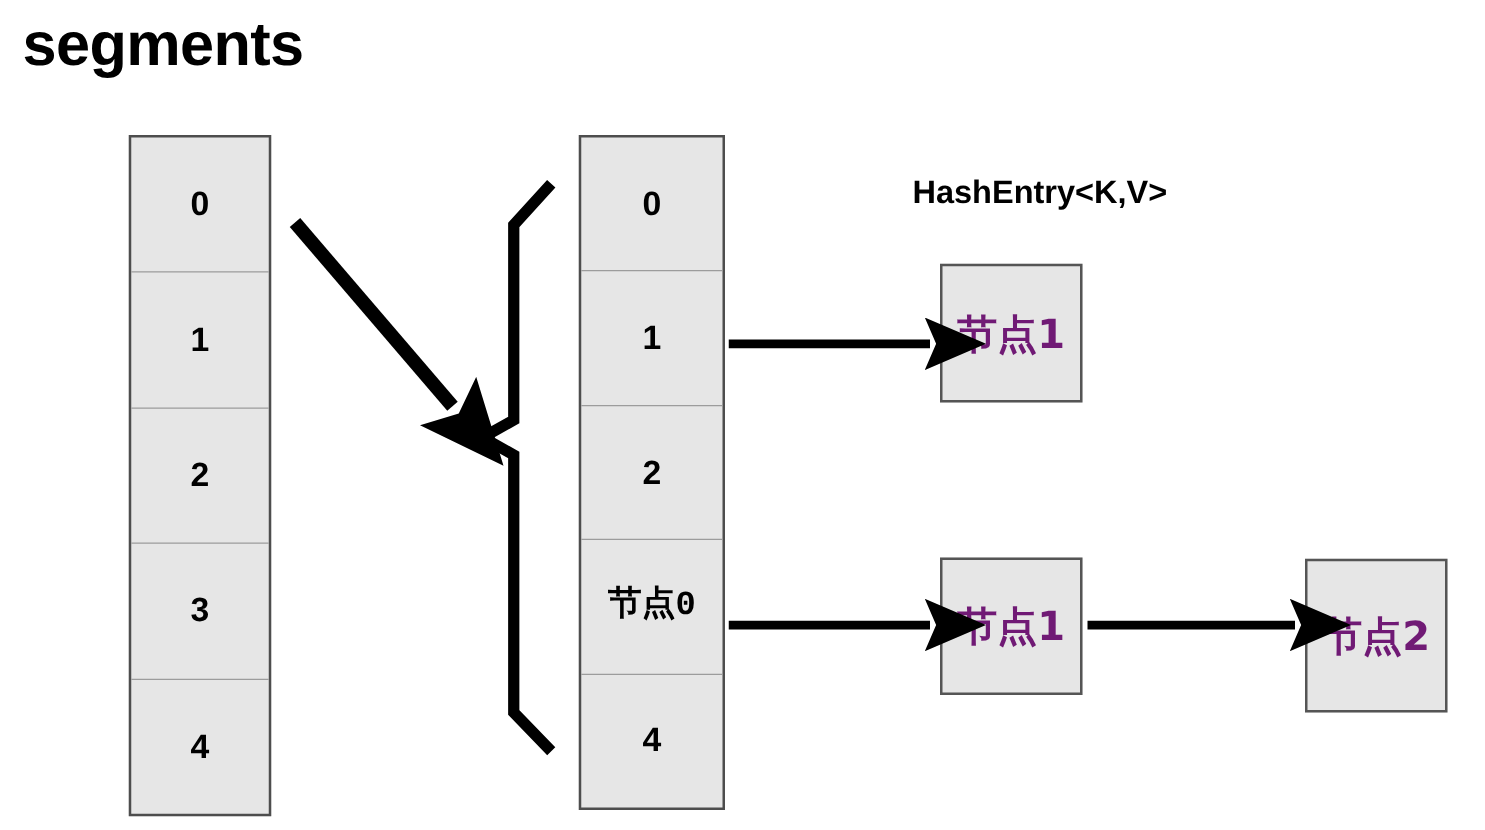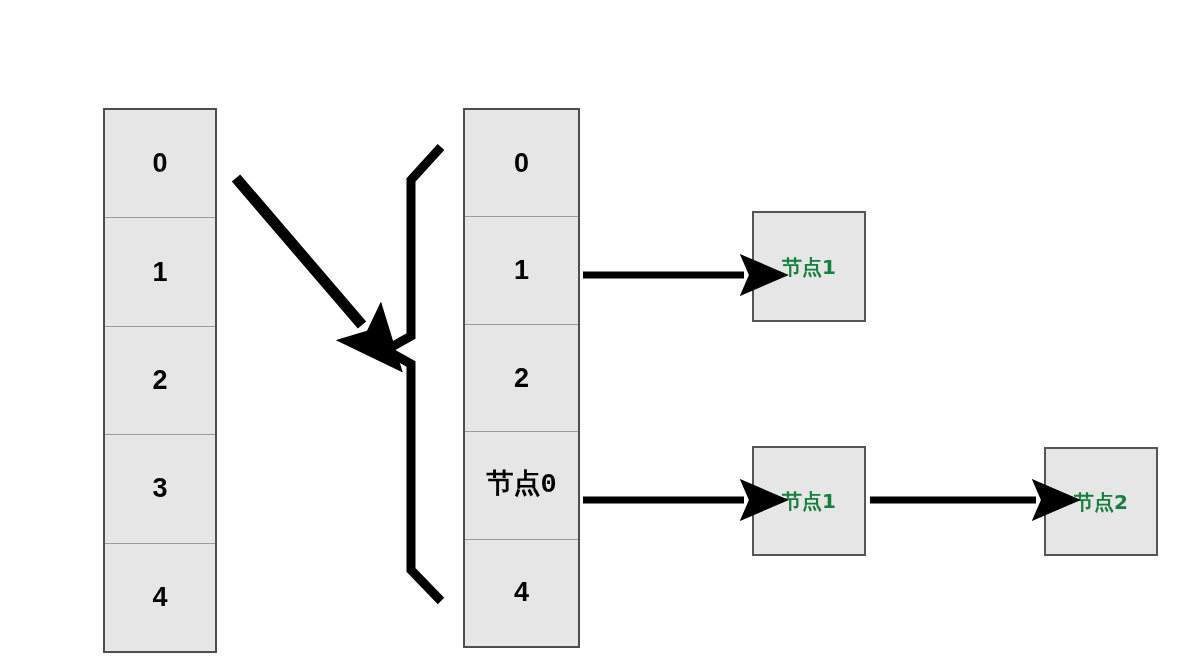--- a/index.html
+++ b/index.html
@@ -96,63 +96,65 @@
 
   
   .node-box {
     position: absolute;
     background: #e6e6e6;
     border: 2px solid #555555;
     box-sizing: border-box;
     display: flex;
     align-items: center;
     justify-content: center;
-    color: #15803d;
-    font-size: 20px;
+    color: #701a75;
+    font-size: 32px;
     font-weight: bold;
     font-family: "DejaVu Sans", "Liberation Sans", sans-serif;
     line-height: 1;
   }
   #node-box-1 { left: 752px; top: 211px; width: 114px; height: 111px; }
   #node-box-2 { left: 752px; top: 446px; width: 114px; height: 110px; }
-  #node-box-3 { left: 1044px; top: 447px; width: 114px; height: 109px; }
+  #node-box-3 { left: 1044px; top: 447px; width: 114px; height: 123px; }
 
   
   #connectors {
     position: absolute;
     left: 0;
     top: 0;
     width: 1188px;
     height: 664px;
     pointer-events: none;
   }
 </style>
 </head>
 <body>
 
 <div id="canvas">
 
+  <div class="col-title" id="title-segments">segments</div>
 
 
   <div class="column" id="segments-column">
     <div class="cell">0</div>
     <div class="cell">1</div>
     <div class="cell">2</div>
     <div class="cell">3</div>
     <div class="cell">4</div>
   </div>
 
   <div class="column" id="table-column">
     <div class="cell">0</div>
     <div class="cell">1</div>
     <div class="cell">2</div>
     <div class="cell cjk">节点0</div>
     <div class="cell">4</div>
   </div>
 
+  <div id="hashentry-label">HashEntry&lt;K,V&gt;</div>
 
   <div class="node-box" id="node-box-1">节点1</div>
   <div class="node-box" id="node-box-2">节点1</div>
   <div class="node-box" id="node-box-3">节点2</div>
 
   <svg id="connectors" viewBox="0 0 1188 664">
     <defs>
       <marker id="arrowhead" markerWidth="7" markerHeight="6" refX="0.6" refY="3" orient="auto" markerUnits="strokeWidth">
         <path d="M0,0 L7,3 L0,6 L1.3,3 Z" fill="#000000"></path>
       </marker>

